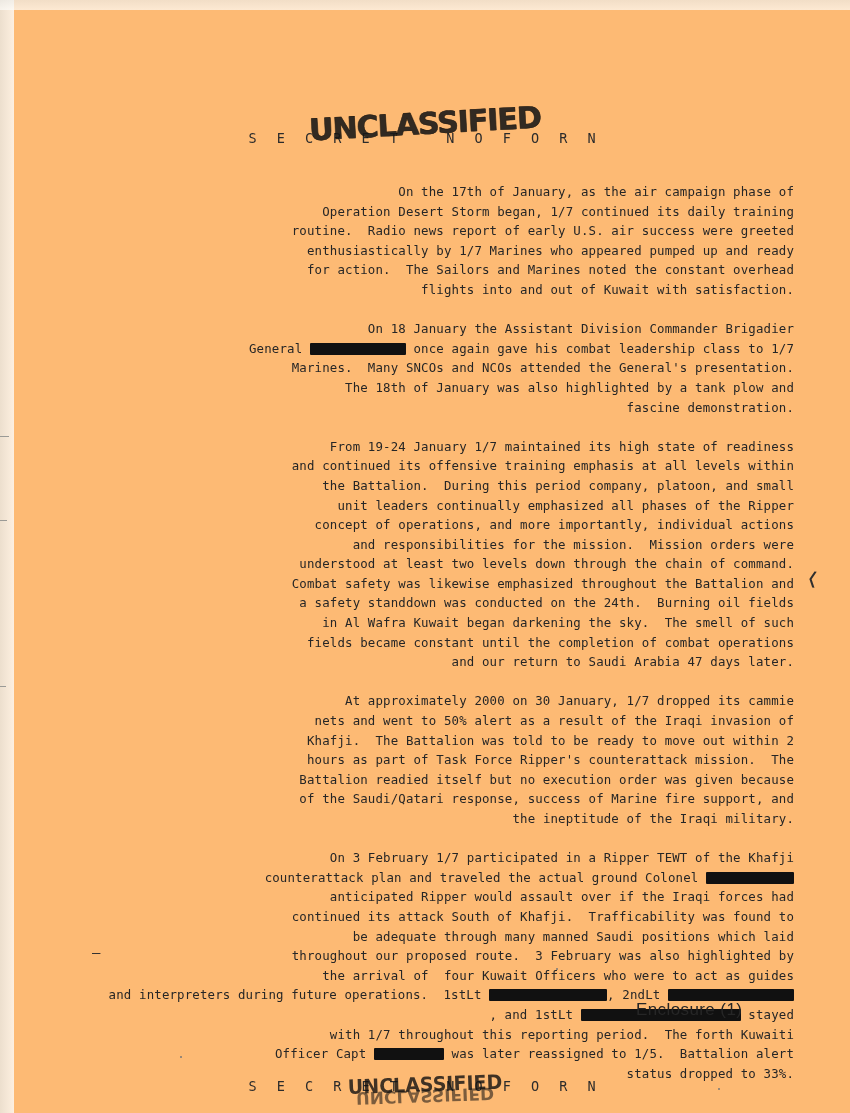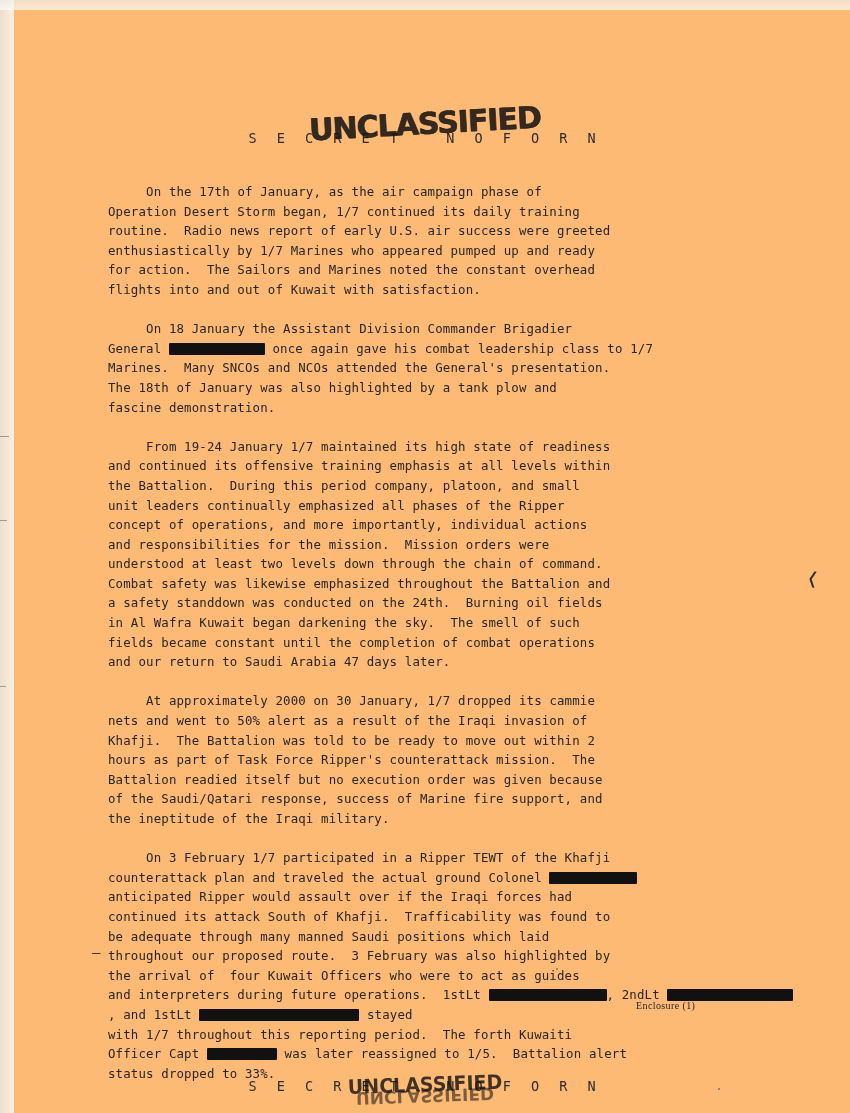--- a/index.html
+++ b/index.html
@@ -86,20 +86,21 @@
     font-size: 12.4px;
     line-height: 19.6px;
     color: #262626;
     letter-spacing: 0.15px;
     white-space: pre-wrap;
   }
   .para {
     margin: 0 0 19.6px 0;
     white-space: pre-wrap;
     text-indent: 0;
+    text-align: right;
   }
 
   
   .redact {
     display: inline-block;
     background: #111;
     border-radius: 1px;
     height: 12px;
     vertical-align: -1px;
     position: relative;
@@ -116,22 +117,22 @@
     font-family: "DejaVu Sans Mono", monospace;
     font-size: 12px;
     color: #3b3b3b;
     letter-spacing: 2px;
     opacity: .75;
   }
   .enclosure {
     position: absolute;
     top: 1000px;
     left: 636px;
-    font-family: Liberation Serif, serif;
-    font-size: 10px;
+    font-family: Liberation Sans, sans-serif;
+    font-size: 17px;
     color: #262626;
     letter-spacing: .4px;
   }
   .footer-block {
     position: absolute;
     top: 1076px;
     left: 0;
     width: 850px;
     text-align: center;
   }

